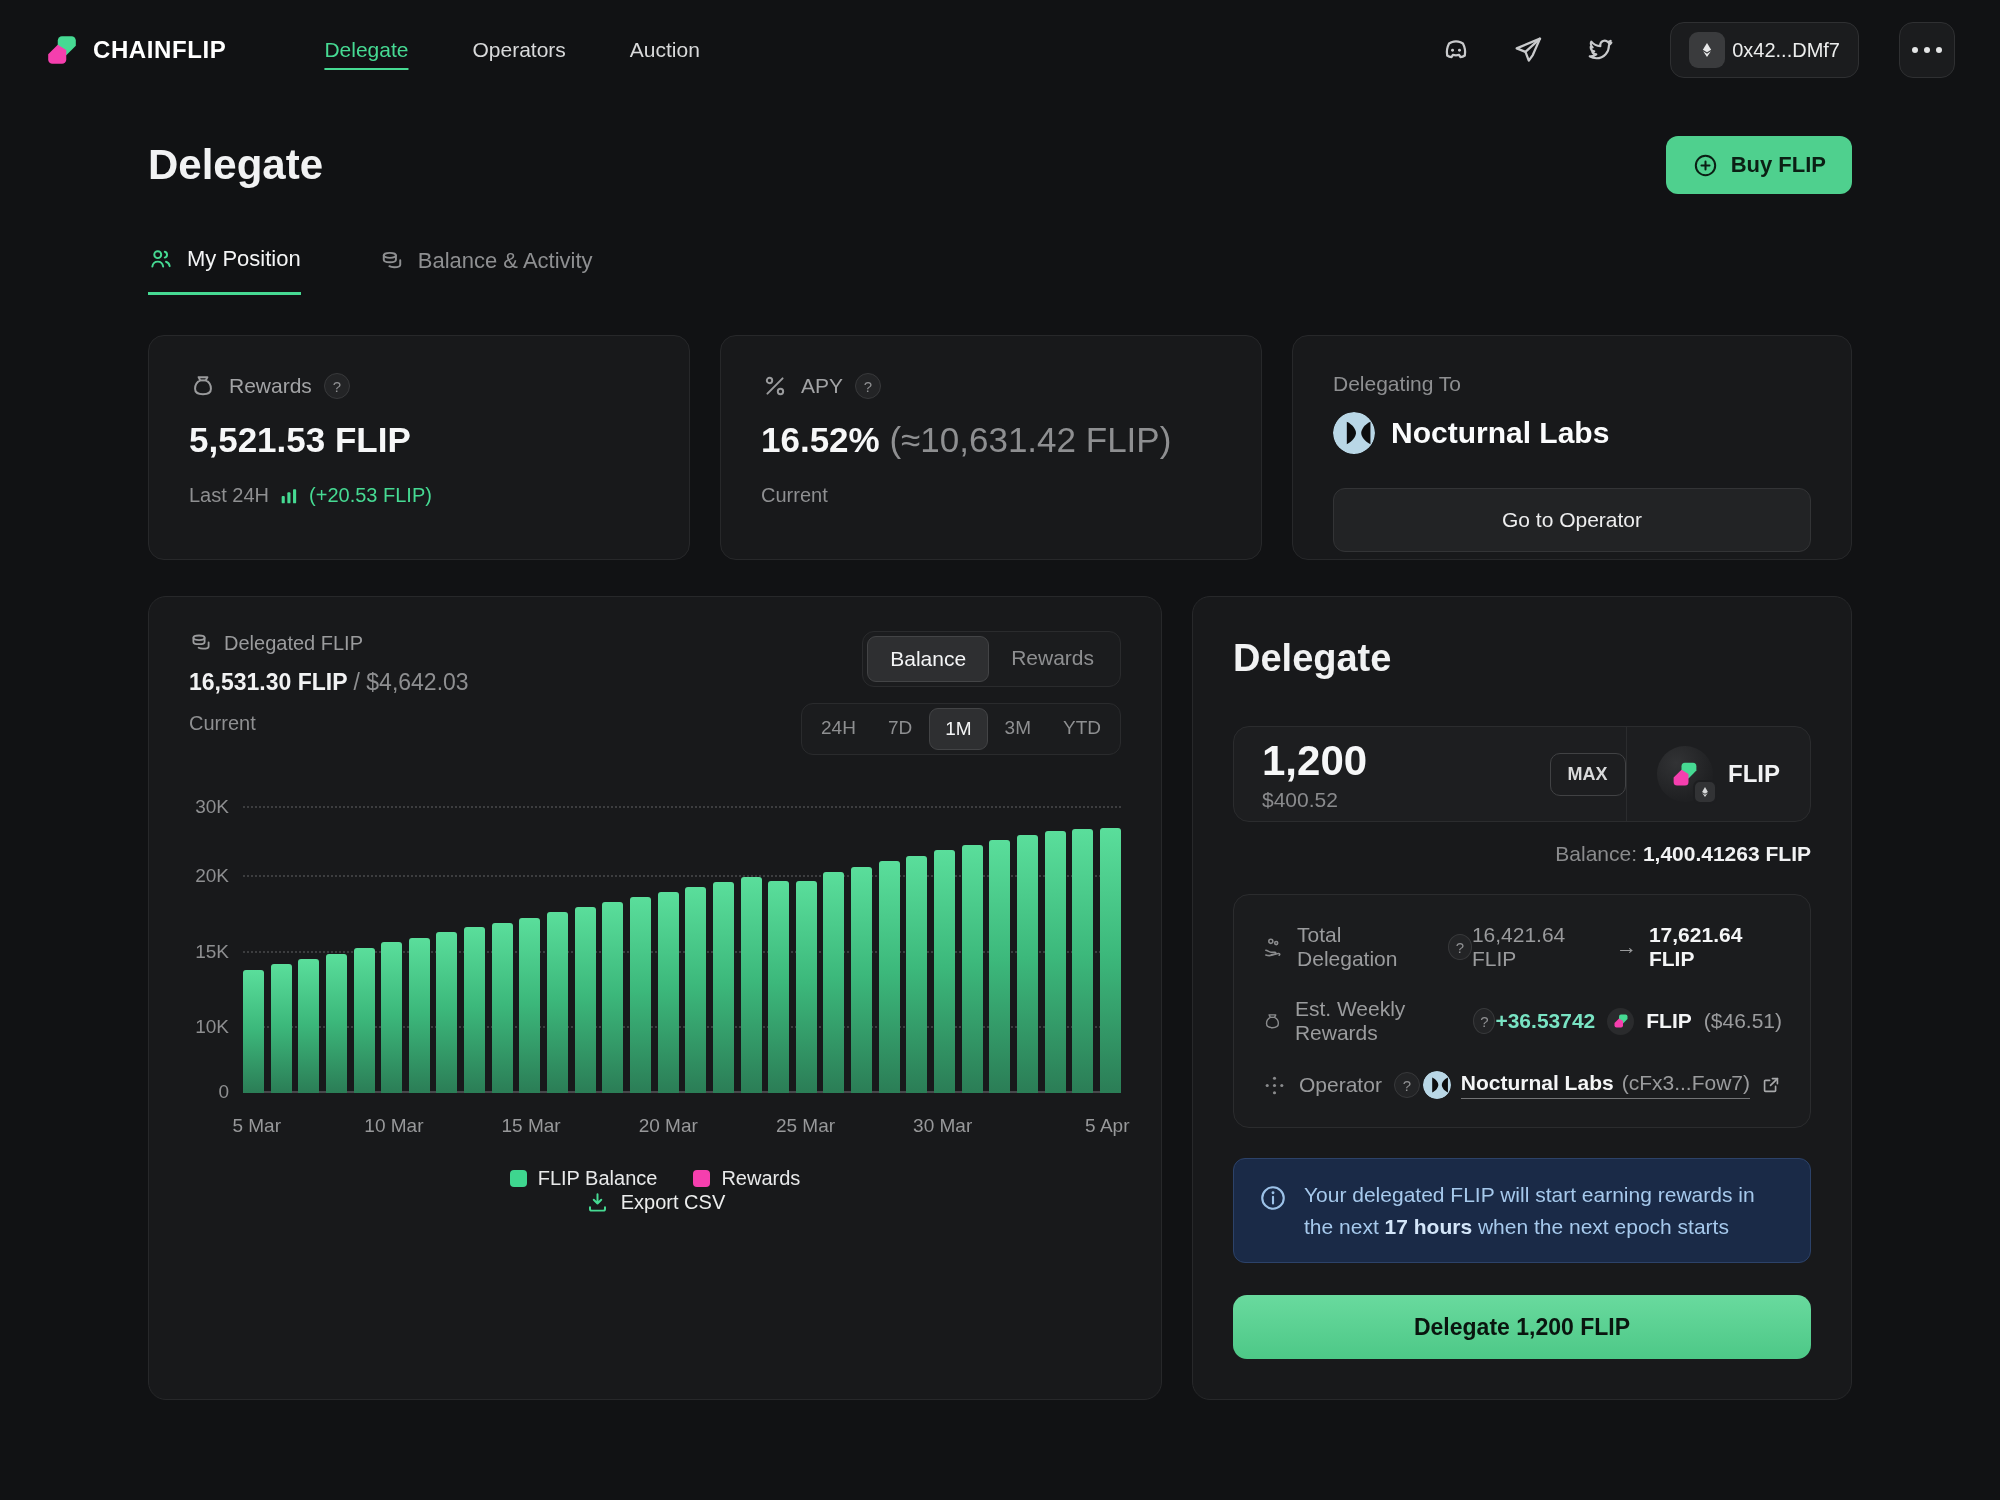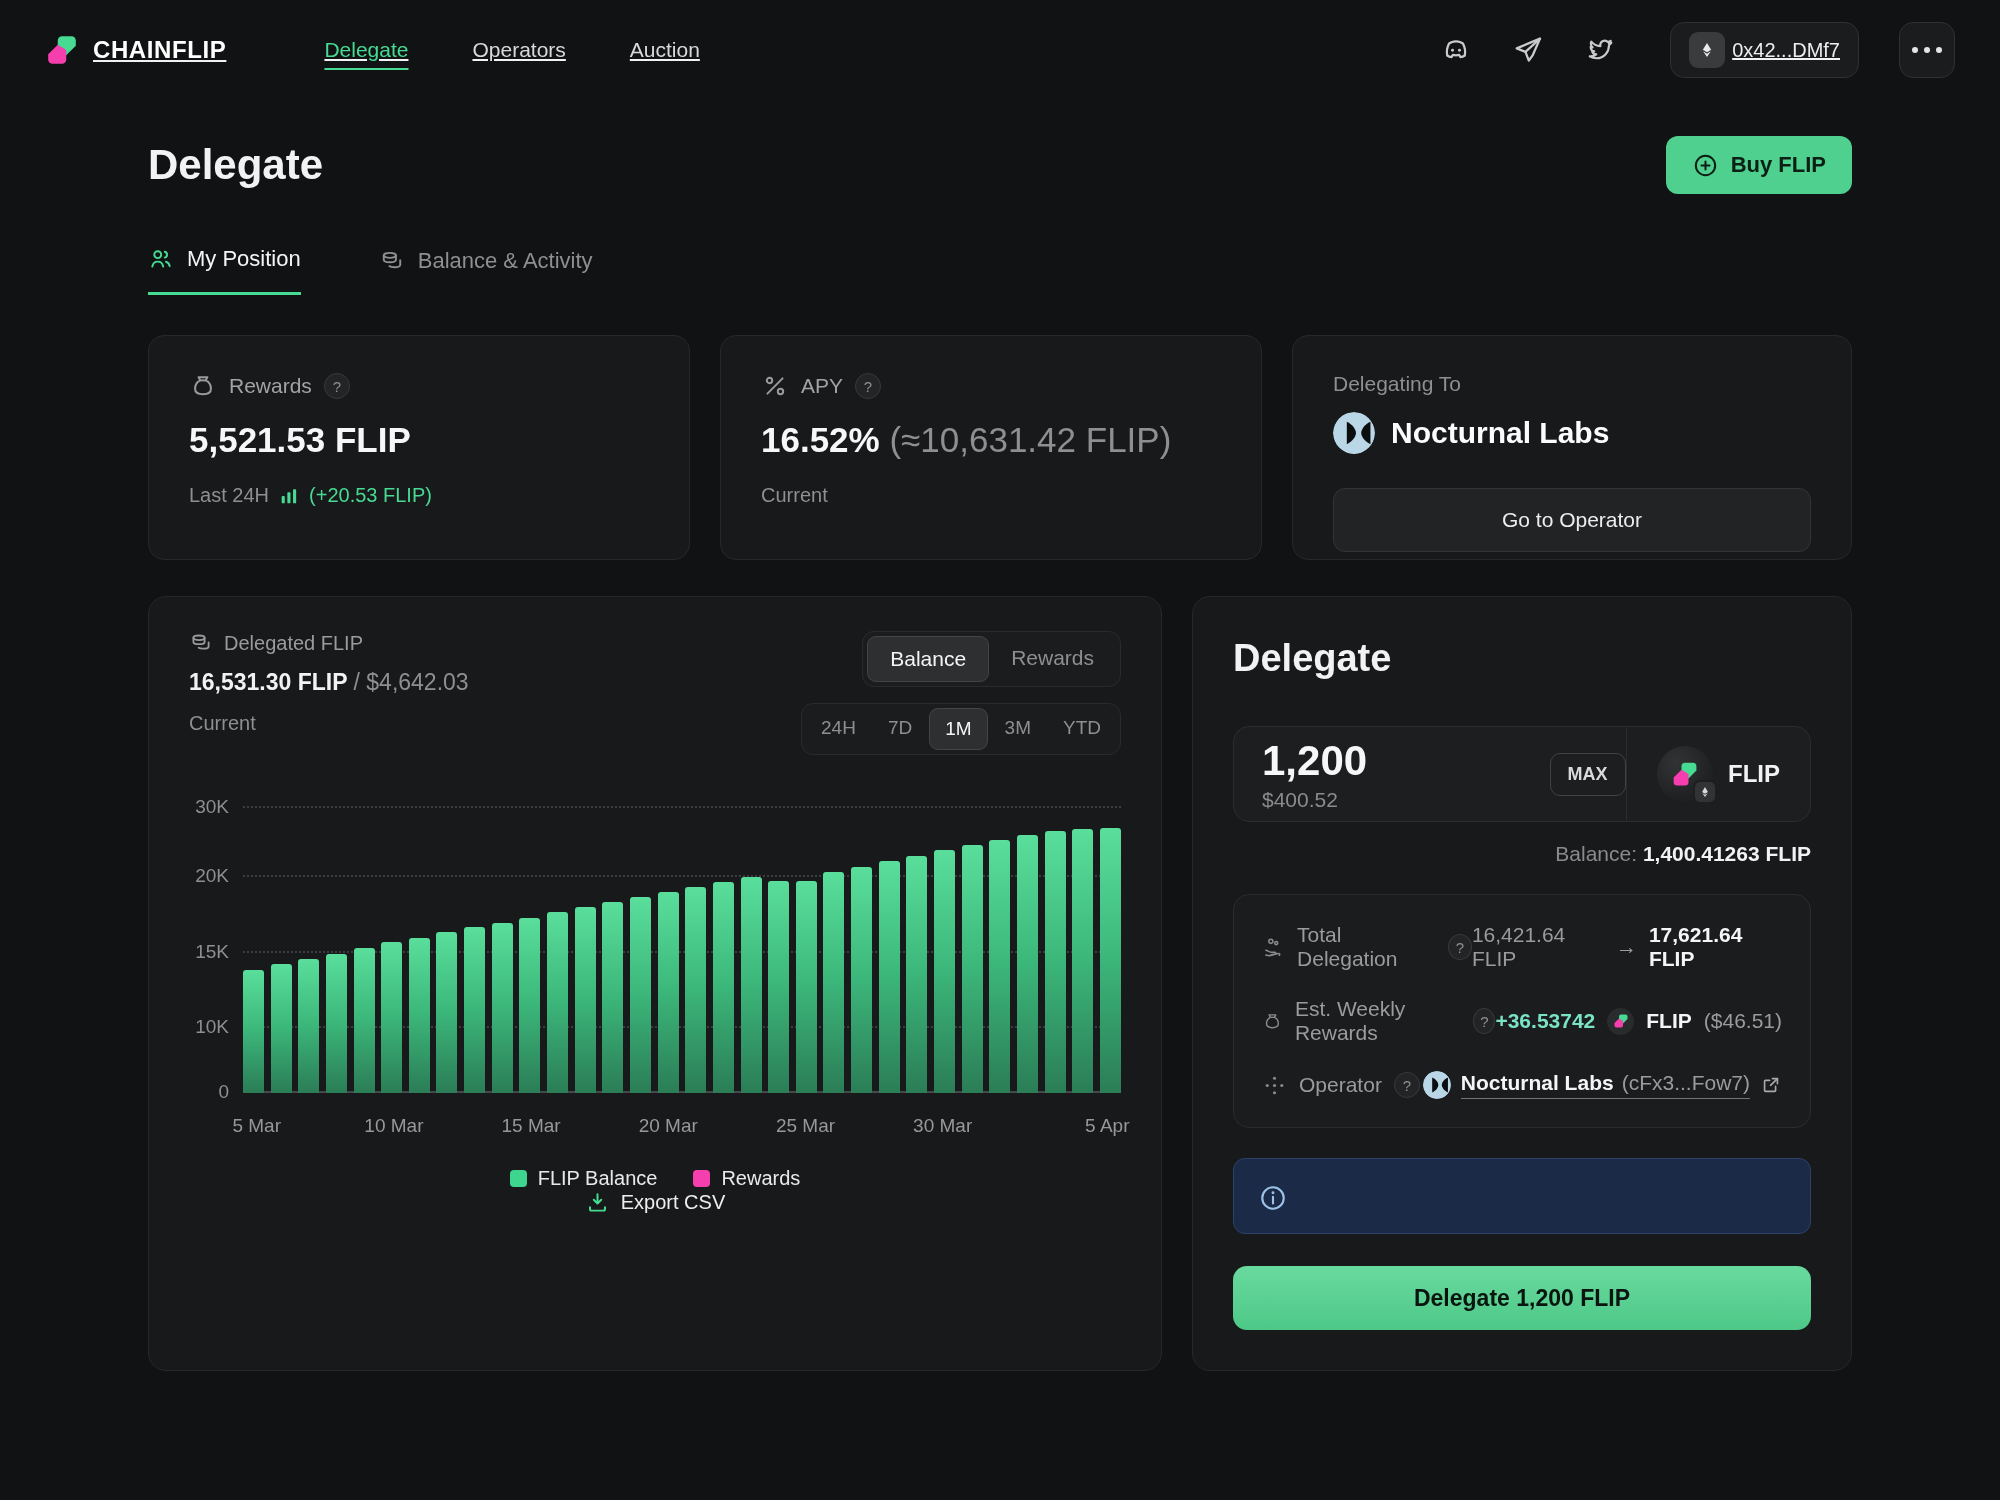--- a/index.html
+++ b/index.html
@@ -7,21 +7,21 @@
   body {
     background:#111214;
     color:#f1f2f3;
     font-family:"Liberation Sans", sans-serif;
     overflow:hidden;
     -webkit-font-smoothing:antialiased;
   }
   svg { display:block; }
 
   
-  .nav { height:100px; display:flex; align-items:center; padding:0 45px;text-decoration:underline; }
+  .nav { height:100px; display:flex; align-items:center; padding:0 45px; }
   .brand { display:flex; align-items:center; gap:14px; }
   .brand-name { font-size:24px; font-weight:800; letter-spacing:.6px; color:#fff; }
   .nav-links { display:flex; gap:64px; margin-left:98px; }
   .nav-link { font-size:21px; color:#d8d9da; cursor:pointer; }
   .nav-link.active {
     color:#46da93;
     text-decoration:underline;
     text-underline-offset:11px;
     text-decoration-thickness:2px;
   }
@@ -521,18 +521,21 @@
           </div>
         </div>
       </div>
 
       <div class="notice">
         <svg class="info-icon" viewBox="0 0 24 24" fill="none" stroke="currentColor" stroke-width="1.7" stroke-linecap="round">
           <circle cx="12" cy="12" r="8.6"></circle>
             <path d="M12 11v5.4"></path>
             <circle cx="12" cy="7.8" r="1.15" fill="currentColor" stroke="none"></circle>
         </svg>
+        <div class="notice-text">
+          <span>Your delegated FLIP will start earning rewards in the next </span><b>17 hours</b><span> when the next epoch starts</span>
+        </div>
       </div>
 
       <button class="submit-btn">Delegate 1,200 FLIP</button>
     </div>
   </div>
 </div>
 
 </body></html>

